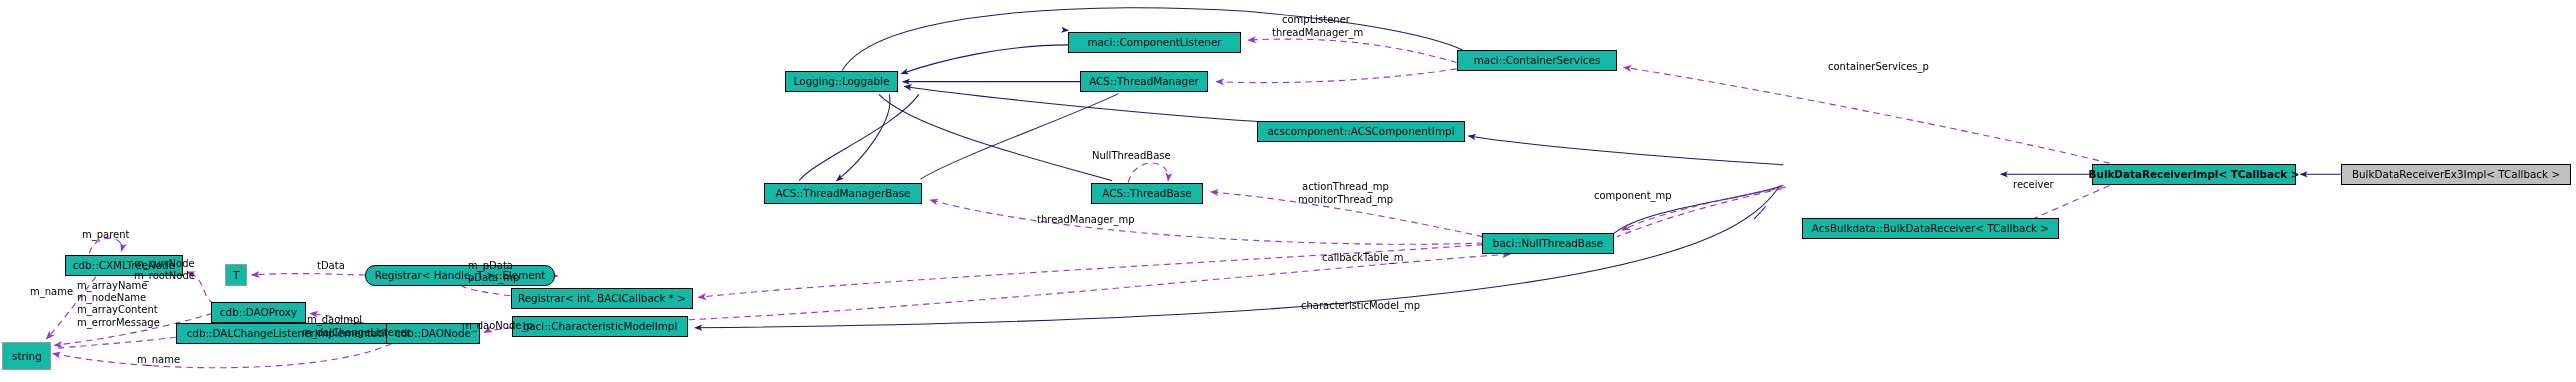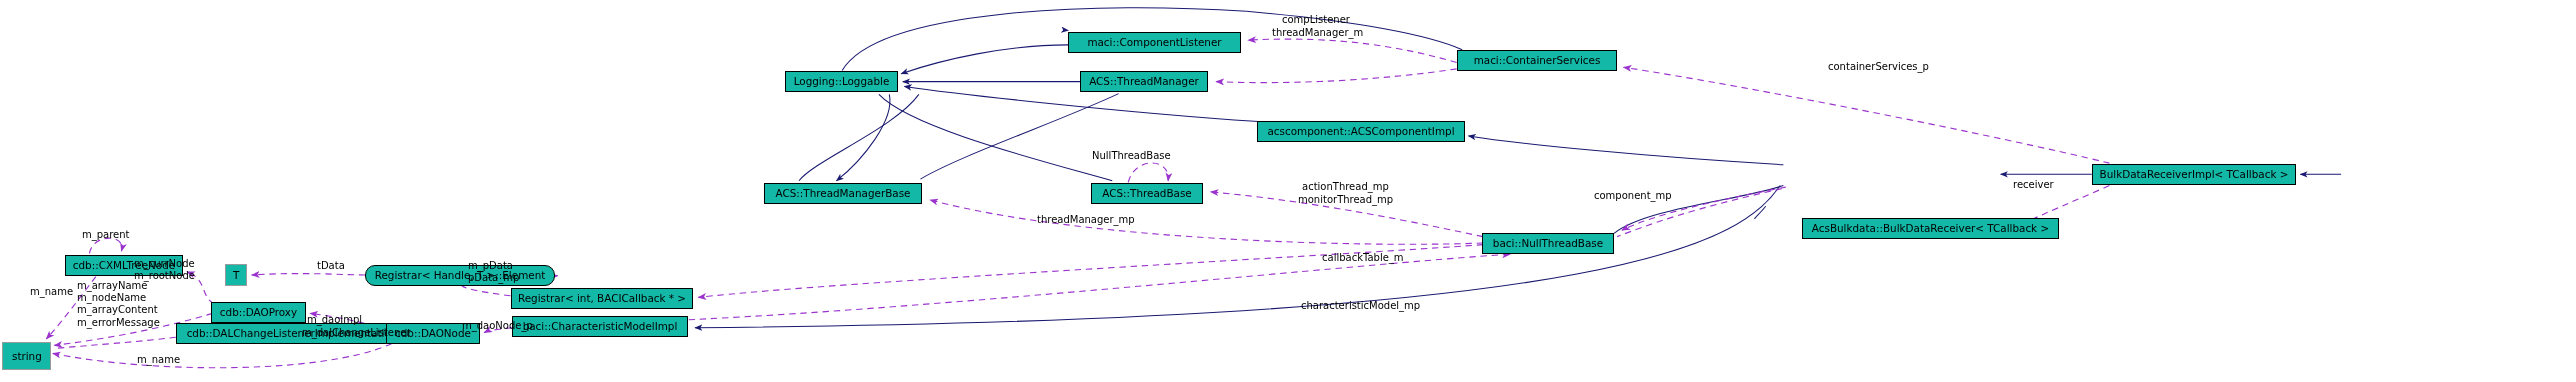--- a/index.html
+++ b/index.html
@@ -143,22 +143,23 @@
 
   <div class="node" style="left:1457px;top:50px;width:160px;height:21px;">maci::ContainerServices</div>
 
   <div class="node" style="left:785px;top:71px;width:113px;height:21px;">Logging::Loggable</div>
 
   <div class="node" style="left:1080px;top:71px;width:128px;height:21px;">ACS::ThreadManager</div>
 
   <div class="node" style="left:1257px;top:121px;width:208px;height:21px;">acscomponent::ACSComponentImpl</div>
 
 
-  <div class="node" style="left:2092px;top:164px;width:204px;height:21px;">BulkDataReceiverImpl&lt; TCallback &gt;</div>
-
+  <div class="node" style="left:2092px;top:164px;width:204px;height:21px;font-weight:bold;">BulkDataReceiverImpl&lt; TCallback &gt;</div>
+
+  <div class="node gray" style="left:2341px;top:164px;width:230px;height:21px;">BulkDataReceiverEx3Impl&lt; TCallback &gt;</div>
 
   <div class="node" style="left:1754px;top:218px;width:257px;height:21px;margin-left:48px;">AcsBulkdata::BulkDataReceiver&lt; TCallback &gt;</div>
 
   <div class="node" style="left:764px;top:183px;width:158px;height:21px;">ACS::ThreadManagerBase</div>
 
   <div class="node" style="left:1091px;top:183px;width:112px;height:21px;">ACS::ThreadBase</div>
 
   <div class="node" style="left:1482px;top:233px;width:132px;height:21px;">baci::NullThreadBase</div>
 
   <div class="node" style="left:65px;top:255px;width:118px;height:21px;">cdb::CXMLTreeNode</div>

